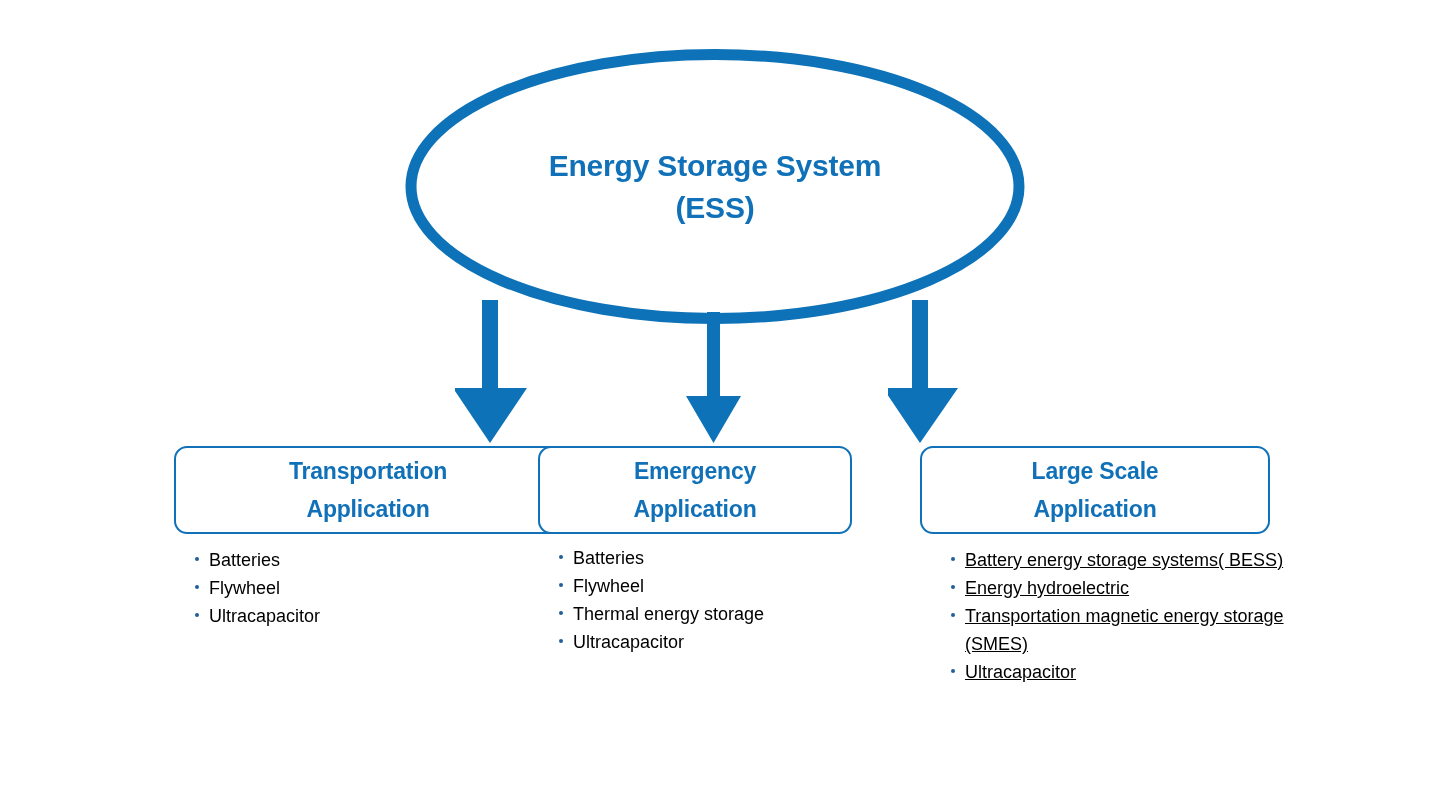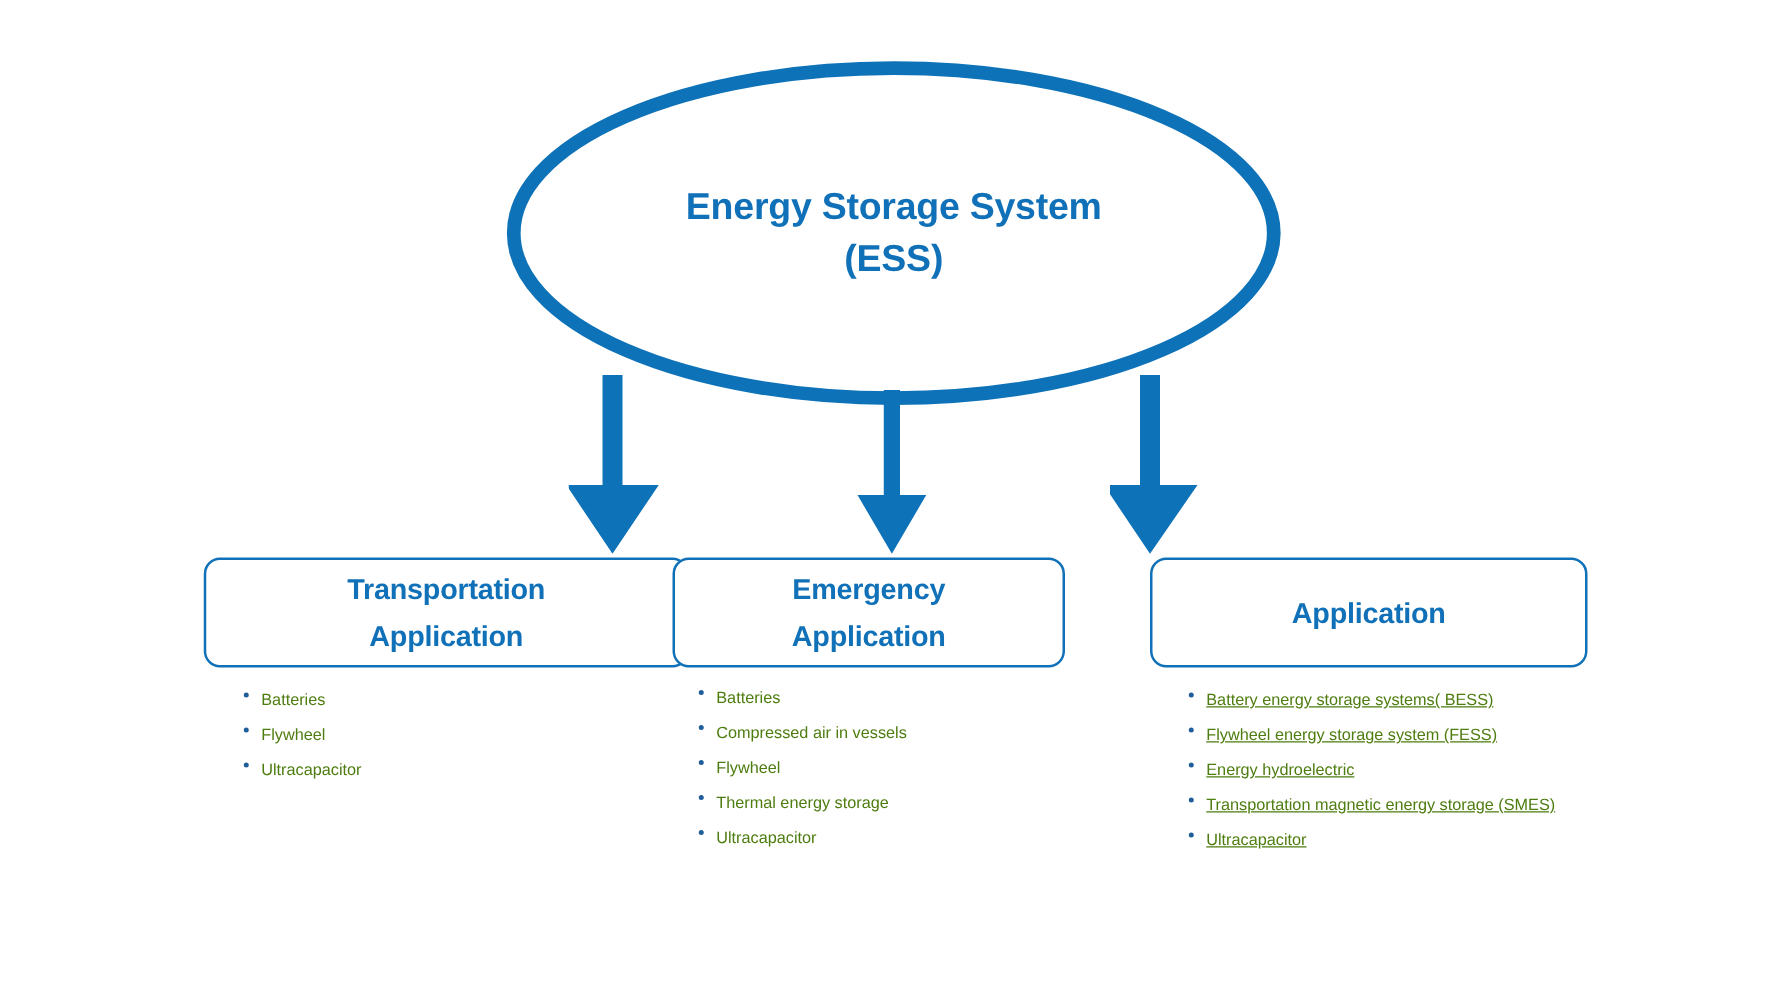--- a/index.html
+++ b/index.html
@@ -38,22 +38,22 @@
     box-sizing:border-box;
   }
   .app-box .line{
     color:#1171B8;font-weight:bold;font-size:23px;line-height:38px;
     letter-spacing:-0.2px;white-space:nowrap;
   }
 
   
   .bullets{
     position:absolute;
-    color:#4d7c0f;
-    font-size:13px;
+    color:#000000;
+    font-size:18px;
     list-style:none;margin:0;padding:0;
   }
   .bullets li{
     position:relative;
     padding-left:17px;
     margin:0;
   }
   .bullets li::before{
     content:"";
     position:absolute;left:3px;top:0.62em;
@@ -93,49 +93,48 @@
       <path d="M27 0 L40 0 L40 84 L61 84 L33.5 131 L6 84 L27 84 Z" fill="#0D72B8"></path>
     </svg>
   </div>
 
   <div class="arrow" style="left:888px;top:300px;">
     <svg width="80" height="148" viewBox="0 0 80 148" xmlns="http://www.w3.org/2000/svg">
       <path d="M24 0 L40 0 L40 88 L70 88 L32 143 L-5 88 L24 88 Z" fill="#0D72B8"></path>
     </svg>
   </div>
 
-  <div class="app-box" style="left:163px;width:388px;">
+  <div class="app-box" style="left:174px;width:388px;">
     <div class="line">Transportation</div>
     <div class="line">Application</div>
   </div>
 
   <div class="app-box" style="left:538px;width:314px;">
     <div class="line">Emergency</div>
     <div class="line">Application</div>
   </div>
 
   <div class="app-box" style="left:920px;width:350px;">
+    <div class="line">Large Scale</div>
     <div class="line">Application</div>
   </div>
 
   <ul class="bullets" id="list-transportation" style="width:300px;">
     <li>Batteries</li>
     <li>Flywheel</li>
     <li>Ultracapacitor</li>
   </ul>
 
   <ul class="bullets" id="list-emergency" style="width:320px;">
     <li>Batteries</li>
-    <li>Compressed air in vessels</li>
     <li>Flywheel</li>
     <li>Thermal energy storage</li>
     <li>Ultracapacitor</li>
   </ul>
 
   <ul class="bullets" id="list-large" style="width:360px;">
     <li>Battery energy storage systems( BESS)</li>
-    <li>Flywheel energy storage system (FESS)</li>
     <li>Energy hydroelectric</li>
     <li>Transportation magnetic energy storage (SMES)</li>
     <li>Ultracapacitor</li>
   </ul>
 
 </div>
 
 </body></html>

